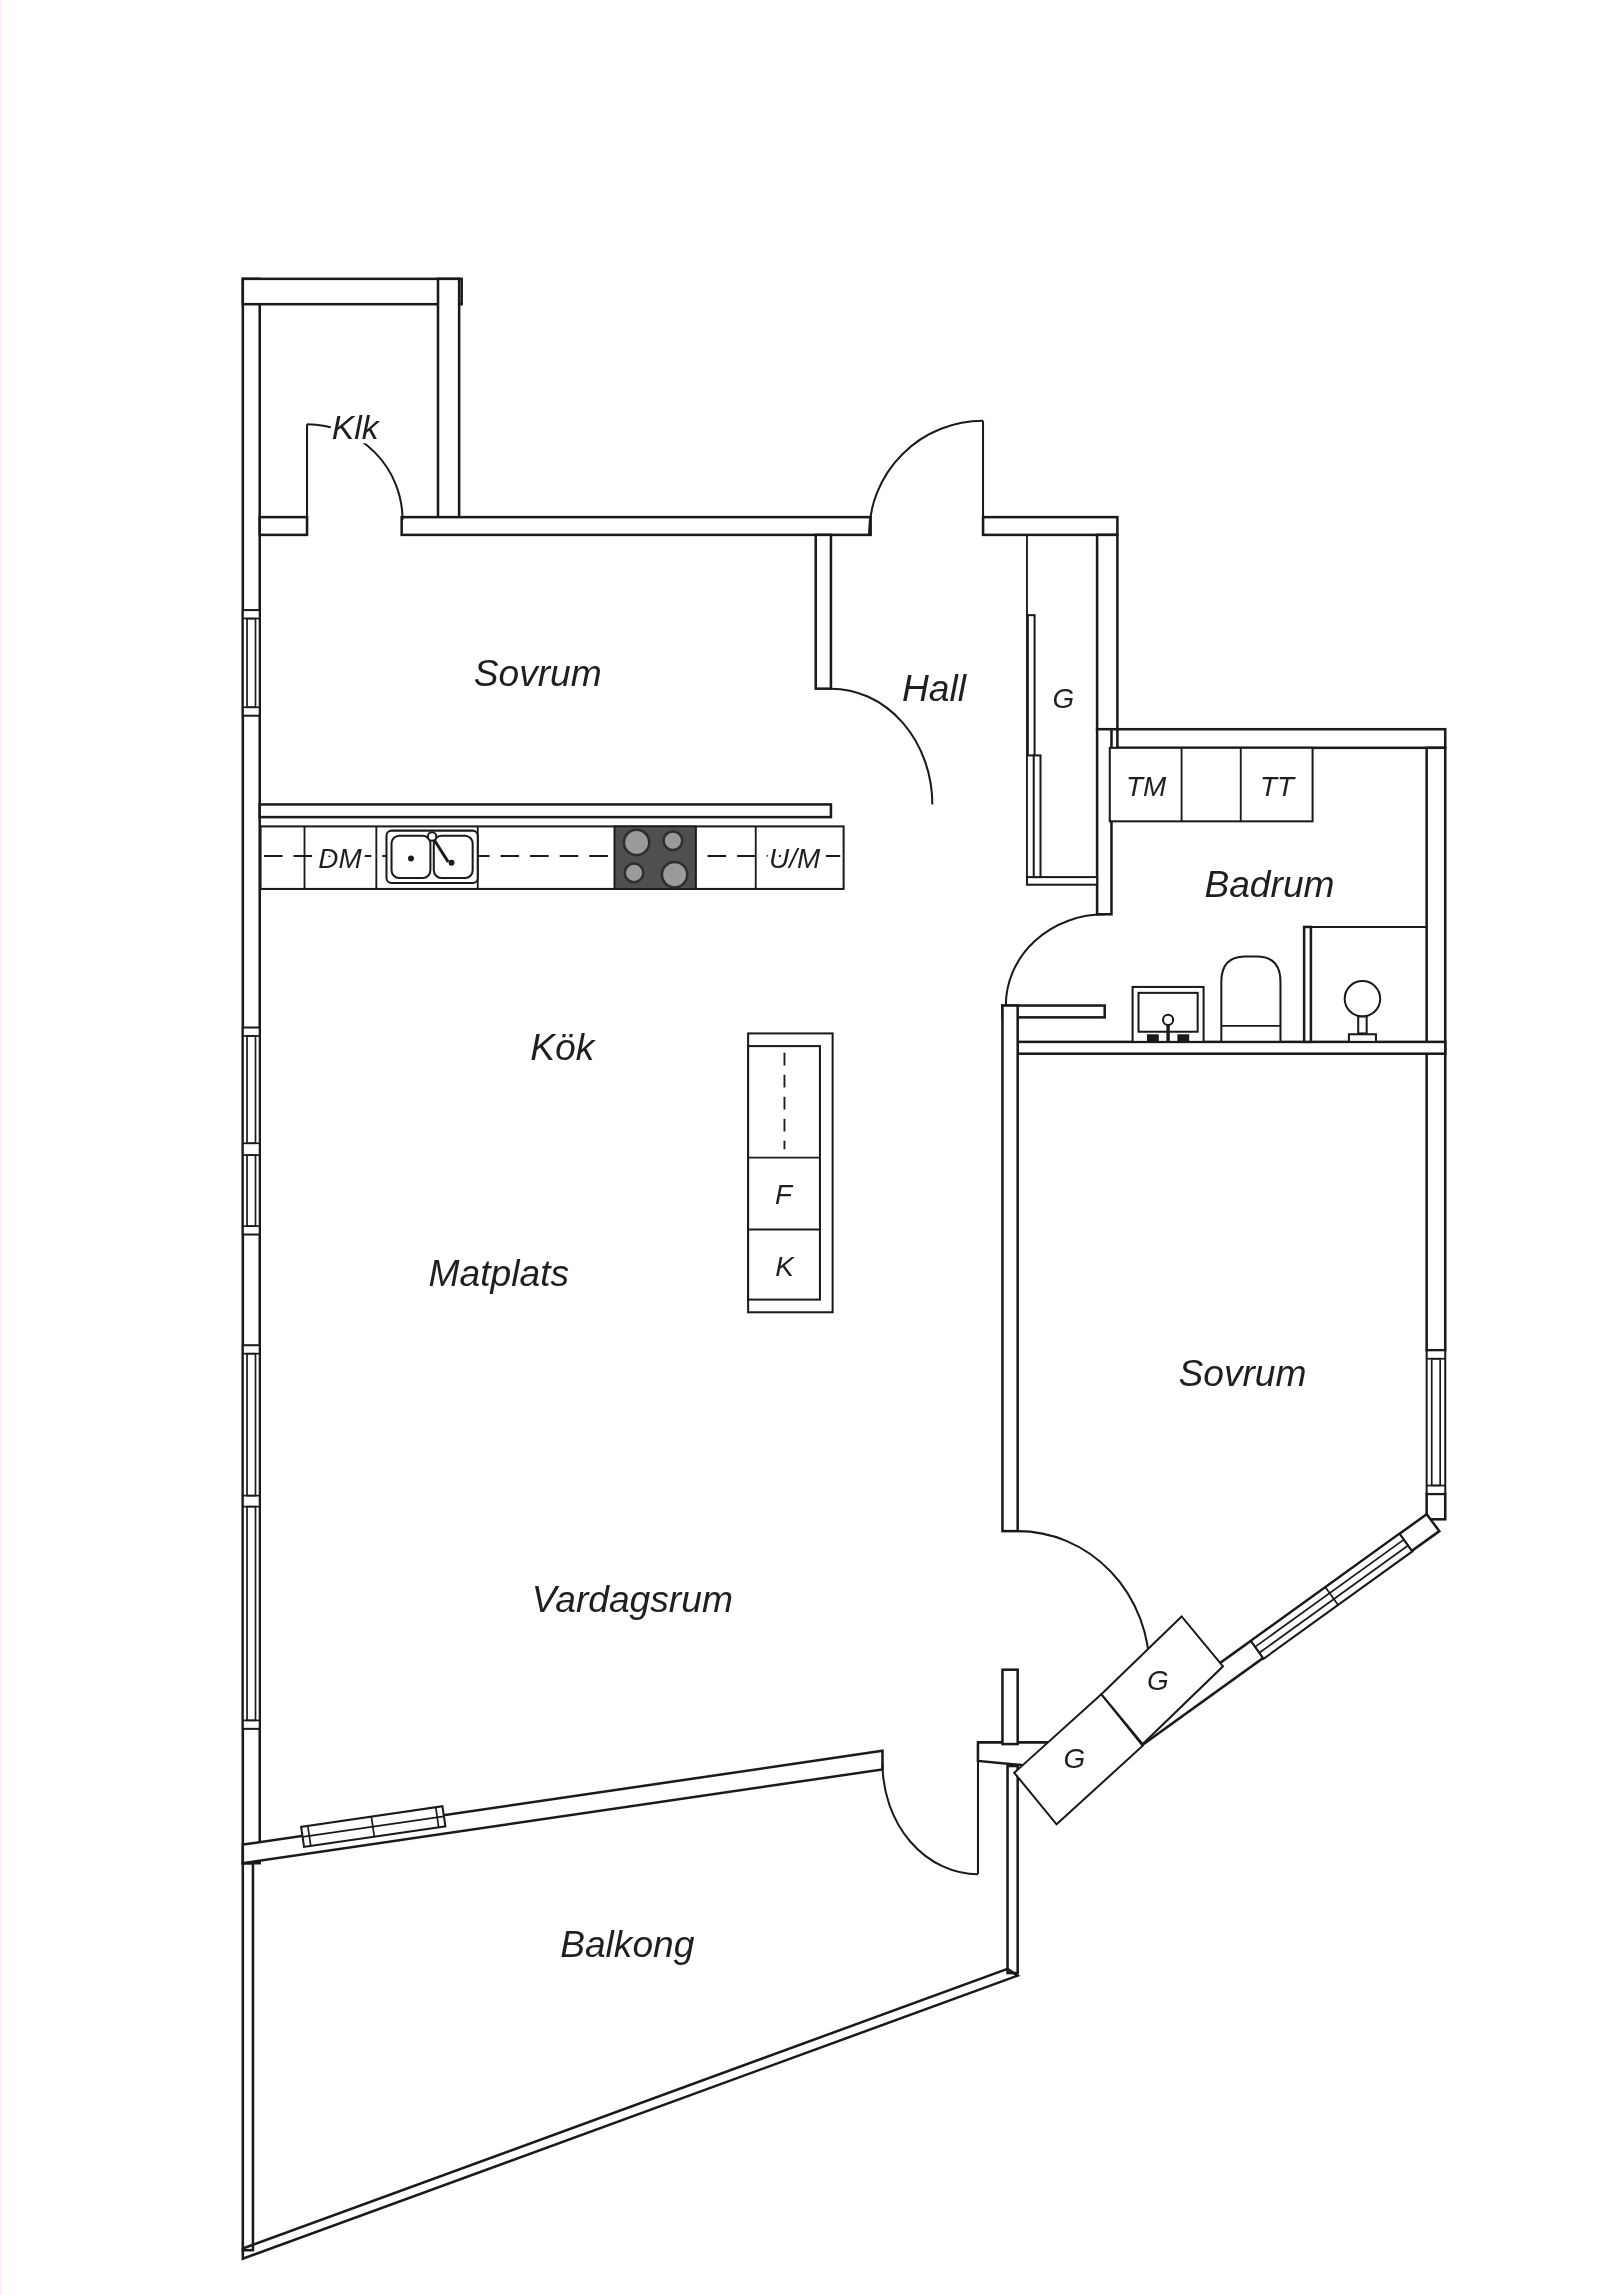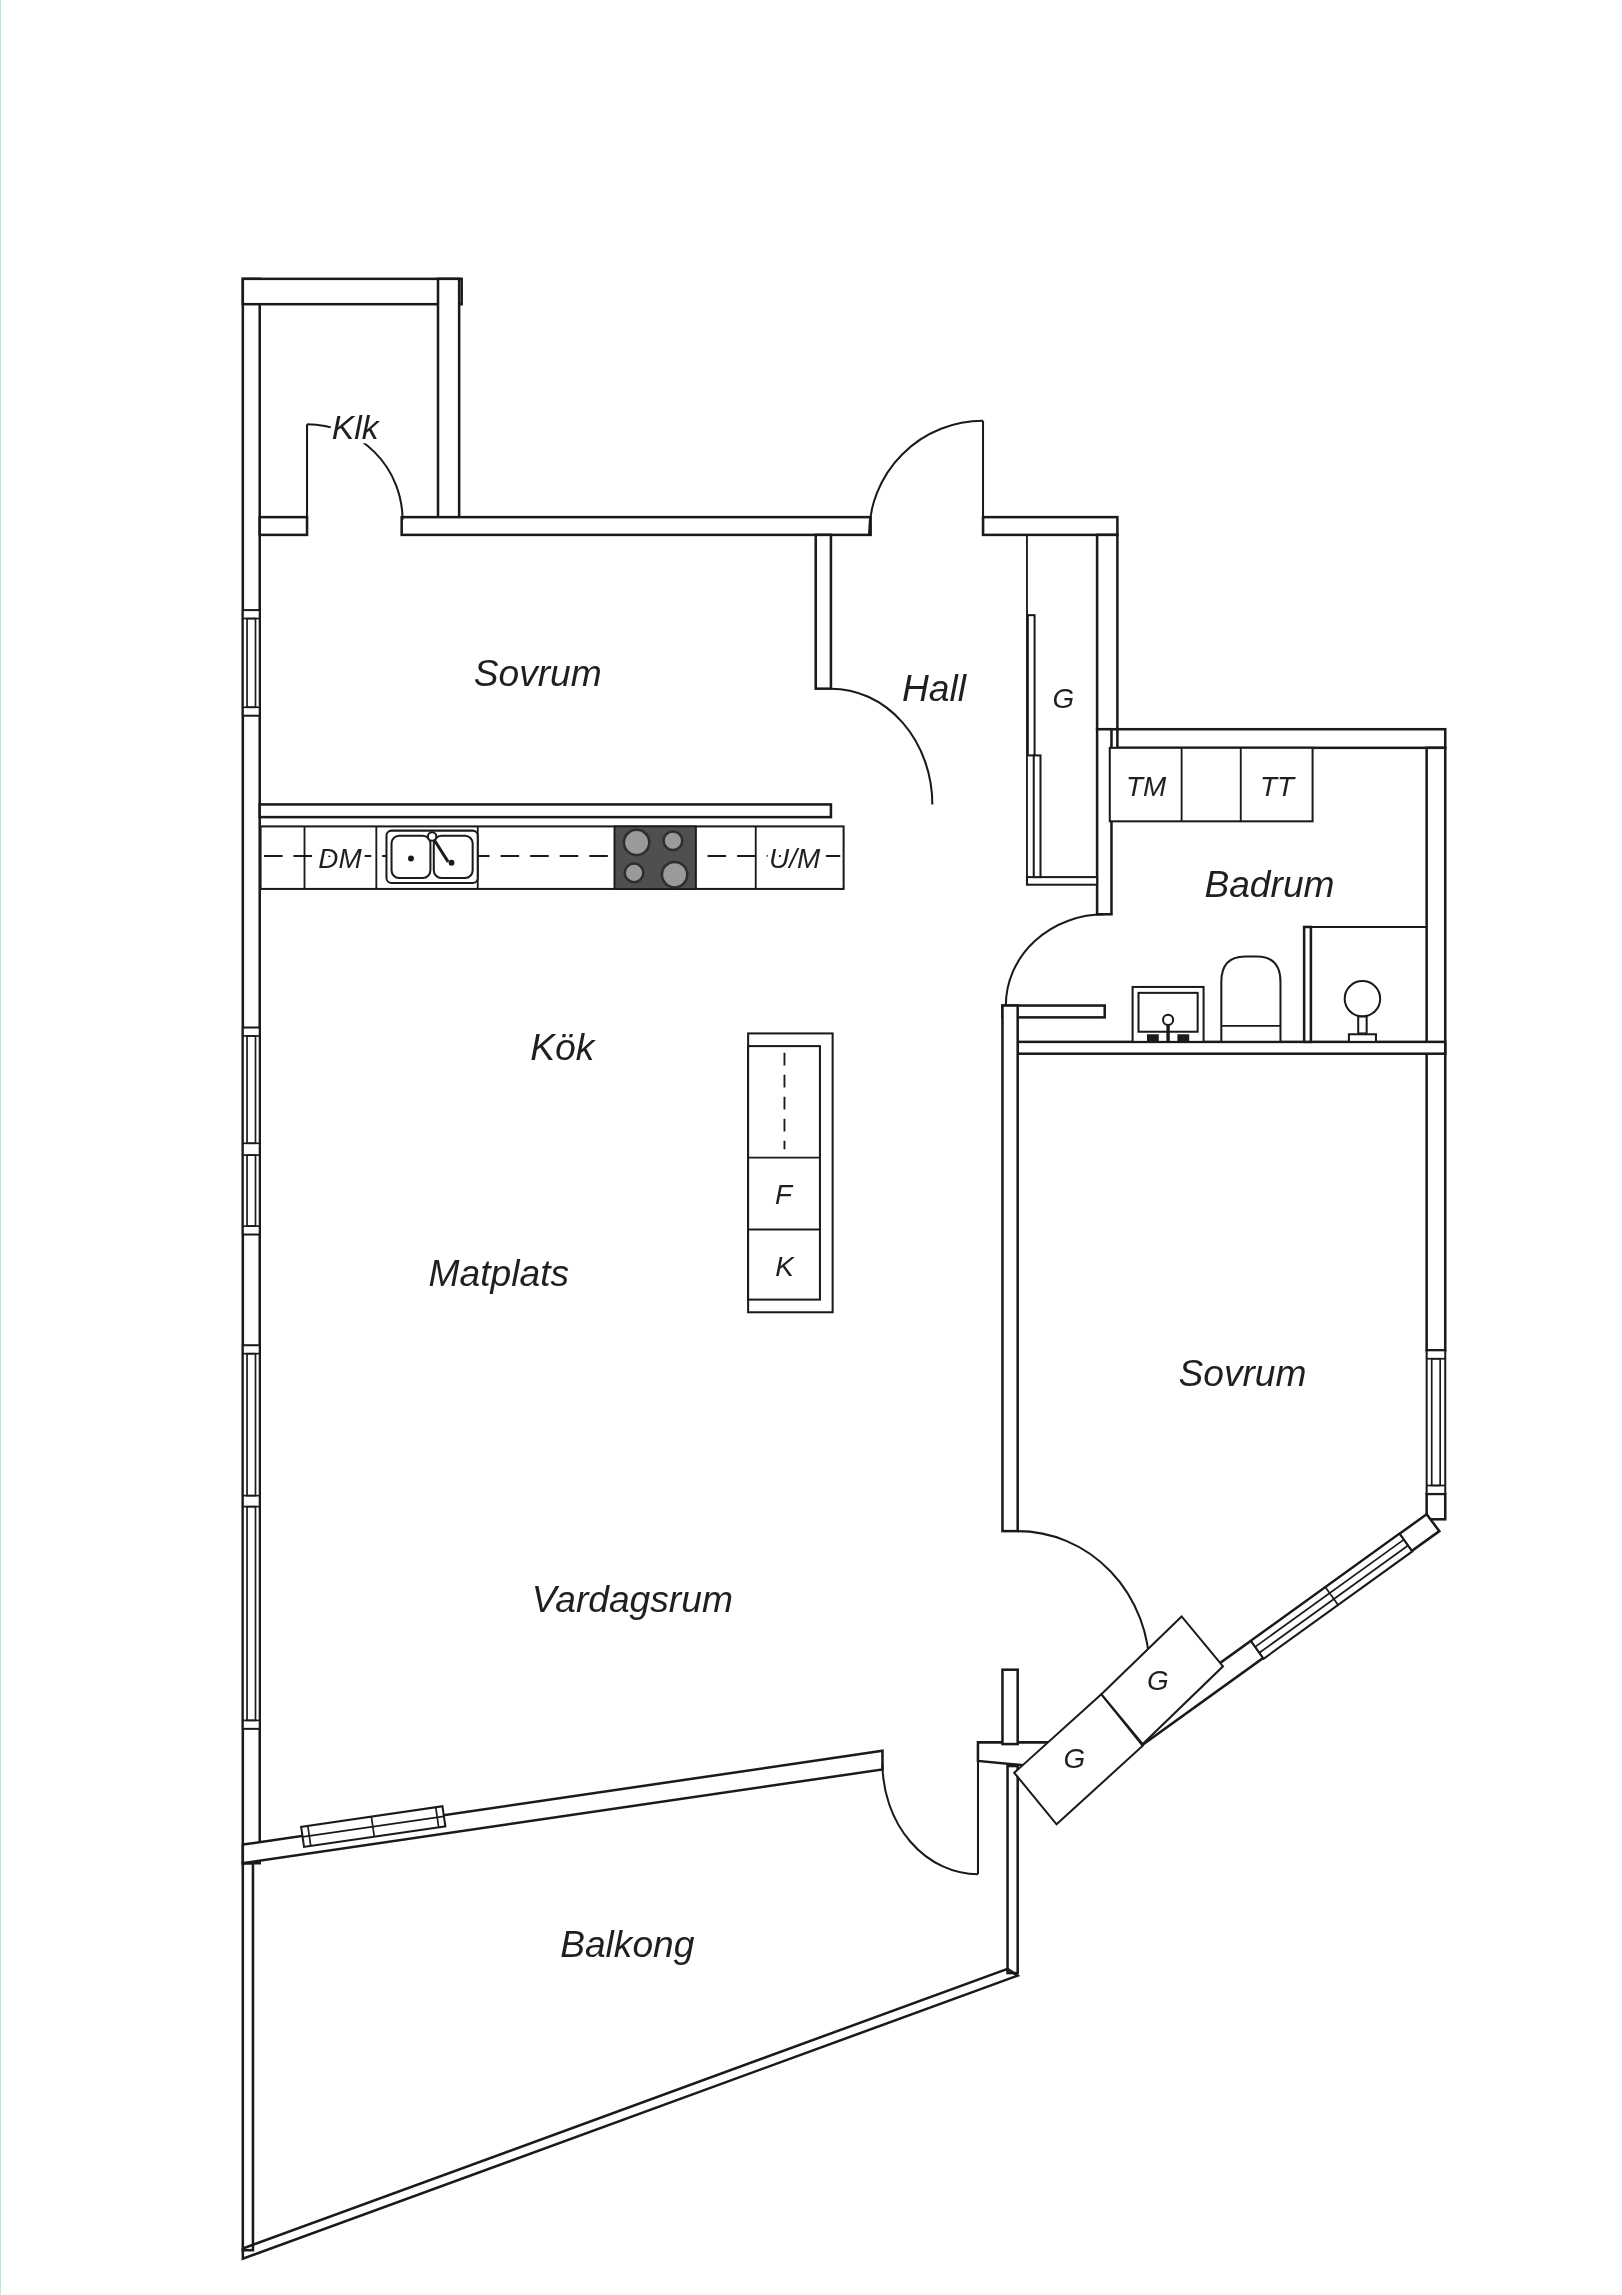--- a/index.html
+++ b/index.html
@@ -1,17 +1,17 @@
 <!DOCTYPE html>
 <html style="font-size:13.5px"><head>
 <meta charset="utf-8">
 <style>
   html,body{margin:0;padding:0;background:#ffffff;}
   body{font-family:"Liberation Sans", sans-serif;}
-  .plan-wrap{width:1346px;height:2295px;position:relative;background:#14b8a6;}
+  .plan-wrap{width:1346px;height:2295px;position:relative;background:#f0abfc;}
   svg{display:block;}
   .wall{fill:#ffffff;stroke:#1a1a1a;stroke-width:3;}
   .wline{stroke:#1a1a1a;stroke-width:3;fill:none;}
   .thin{stroke:#1a1a1a;stroke-width:2.2;fill:none;}
   .fixt{fill:#ffffff;stroke:#1a1a1a;stroke-width:2.4;}
   .arc{fill:none;stroke:#1a1a1a;stroke-width:2.4;}
   .dash{stroke:#1a1a1a;stroke-width:2.4;fill:none;stroke-dasharray:22 13;}
   .dashv{stroke:#1a1a1a;stroke-width:2.2;fill:none;stroke-dasharray:15 11;}
   .winbox{fill:#ffffff;stroke:#1a1a1a;stroke-width:2.4;}
   .glass{fill:none;stroke:#1a1a1a;stroke-width:2;}

